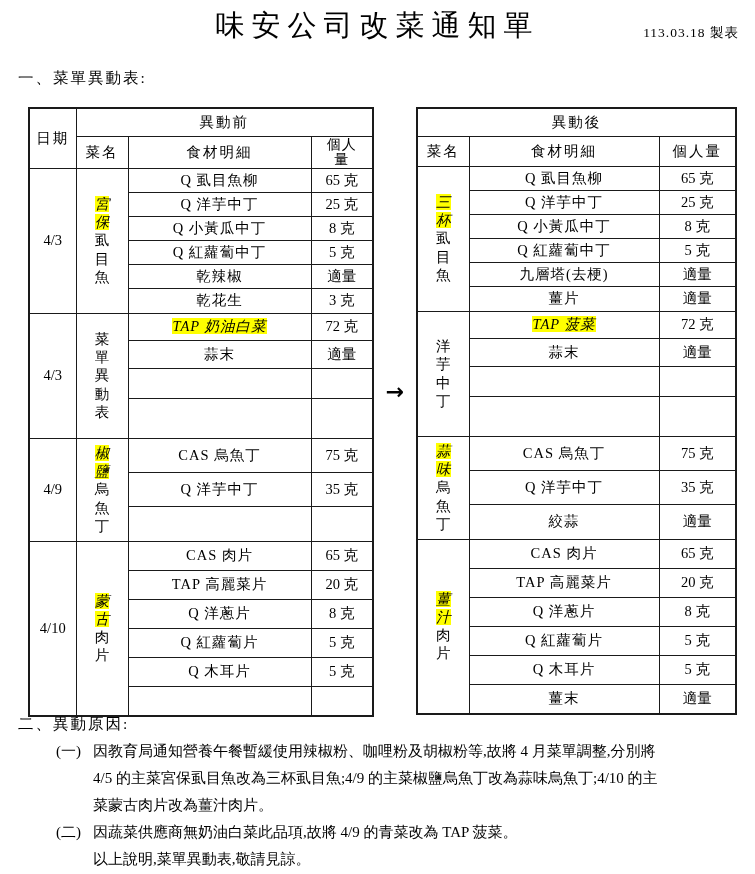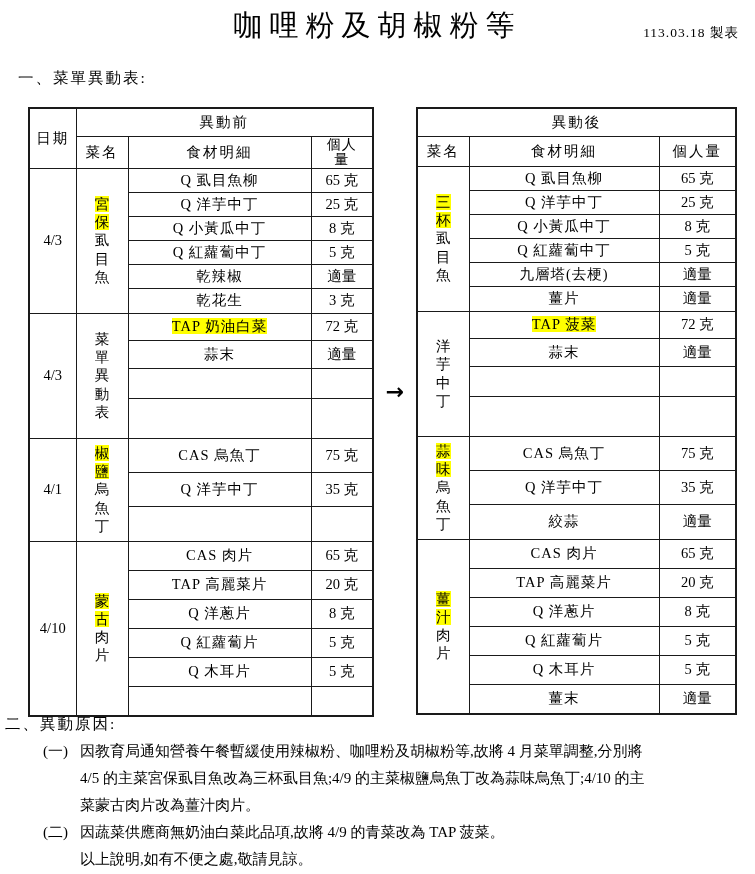--- a/index.html
+++ b/index.html
@@ -52,35 +52,35 @@
     font-size:14px;line-height:15px;
     letter-spacing:1px;text-align:center;
   }
   td.date-cell{font-size:15px;margin-left:20px;}
   td.dish-cell{vertical-align:middle;}
   .dish{
     width:1.05em;margin:0 auto;
     font-size:14.5px;line-height:1.25;
     word-break:break-all;text-align:center;
   }
-  .hl{background:#ffff00;}
+  .hl{background:#ffff00;font-style:italic;}
   td.ing-cell{font-size:14.5px;letter-spacing:1px;}
   td.amt-cell{font-size:14.5px;margin-top:24px;}
   .arrow-col{
     width:42px;align-self:stretch;
     position:relative;
   }
   .arrow-glyph{
     position:absolute;top:272px;left:0;right:0;
     text-align:center;
     font-size:22px;font-weight:bold;
     font-family:"DejaVu Sans",sans-serif;
   }
   .sec2{
-    position:absolute;top:714px;left:5px;right:10px;
+    position:absolute;top:714px;left:18px;right:10px;
   }
   .sec2-heading{
     font-size:15.5px;letter-spacing:2px;
     margin-bottom:3px;
   }
   .reason-item{
     display:flex;
     margin-left:38px;
     font-size:15px;
     line-height:27px;
@@ -89,21 +89,21 @@
     flex:0 0 37px;
     white-space:nowrap;
   }
   .reason-lines{flex:1;}
 </style>
 </head>
 <body>
 
 <div class="page">
 
-  <div class="doc-title">咖哩粉及胡椒粉等</div>
+  <div class="doc-title">味安公司改菜通知單</div>
   <div class="date-note">113.03.18 製表</div>
 
   <div class="sec1-heading">一、菜單異動表:</div>
 
   <div class="table-area">
 
     <table class="menu">
       <colgroup>
         <col style="width:47px">
           <col style="width:52px">
@@ -164,21 +164,21 @@
           </tr>
           <tr style="height: 30px;">
             <td class="ing-cell"></td>
             <td class="amt-cell"></td>
           </tr>
           <tr style="height: 40px;">
             <td class="ing-cell"></td>
             <td class="amt-cell"></td>
           </tr>
           <tr style="height: 34px;">
-            <td class="date-cell" rowspan="3">4/1</td>
+            <td class="date-cell" rowspan="3">4/9</td>
             <td class="dish-cell" rowspan="3">
               <div class="dish"><span class="hl">椒鹽</span><span>烏魚丁</span></div>
             </td>
             <td class="ing-cell">CAS 烏魚丁</td>
             <td class="amt-cell">75 克</td>
           </tr>
           <tr style="height: 34px;">
             <td class="ing-cell">Q 洋芋中丁</td>
             <td class="amt-cell">35 克</td>
           </tr>
@@ -338,18 +338,18 @@
       <div class="reason-lines">
         <div>因教育局通知營養午餐暫緩使用辣椒粉、咖哩粉及胡椒粉等,故將 4 月菜單調整,分別將</div>
         <div>4/5 的主菜宮保虱目魚改為三杯虱目魚;4/9 的主菜椒鹽烏魚丁改為蒜味烏魚丁;4/10 的主</div>
         <div>菜蒙古肉片改為薑汁肉片。</div>
       </div>
     </div>
     <div class="reason-item">
       <span class="reason-label">(二)</span>
       <div class="reason-lines">
         <div>因蔬菜供應商無奶油白菜此品項,故將 4/9 的青菜改為 TAP 菠菜。</div>
-        <div>以上說明,如有不便之處,敬請見諒。</div>
+        <div>以上說明,菜單異動表,敬請見諒。</div>
       </div>
     </div>
   </div>
 
 </div>
 
 </body></html>

